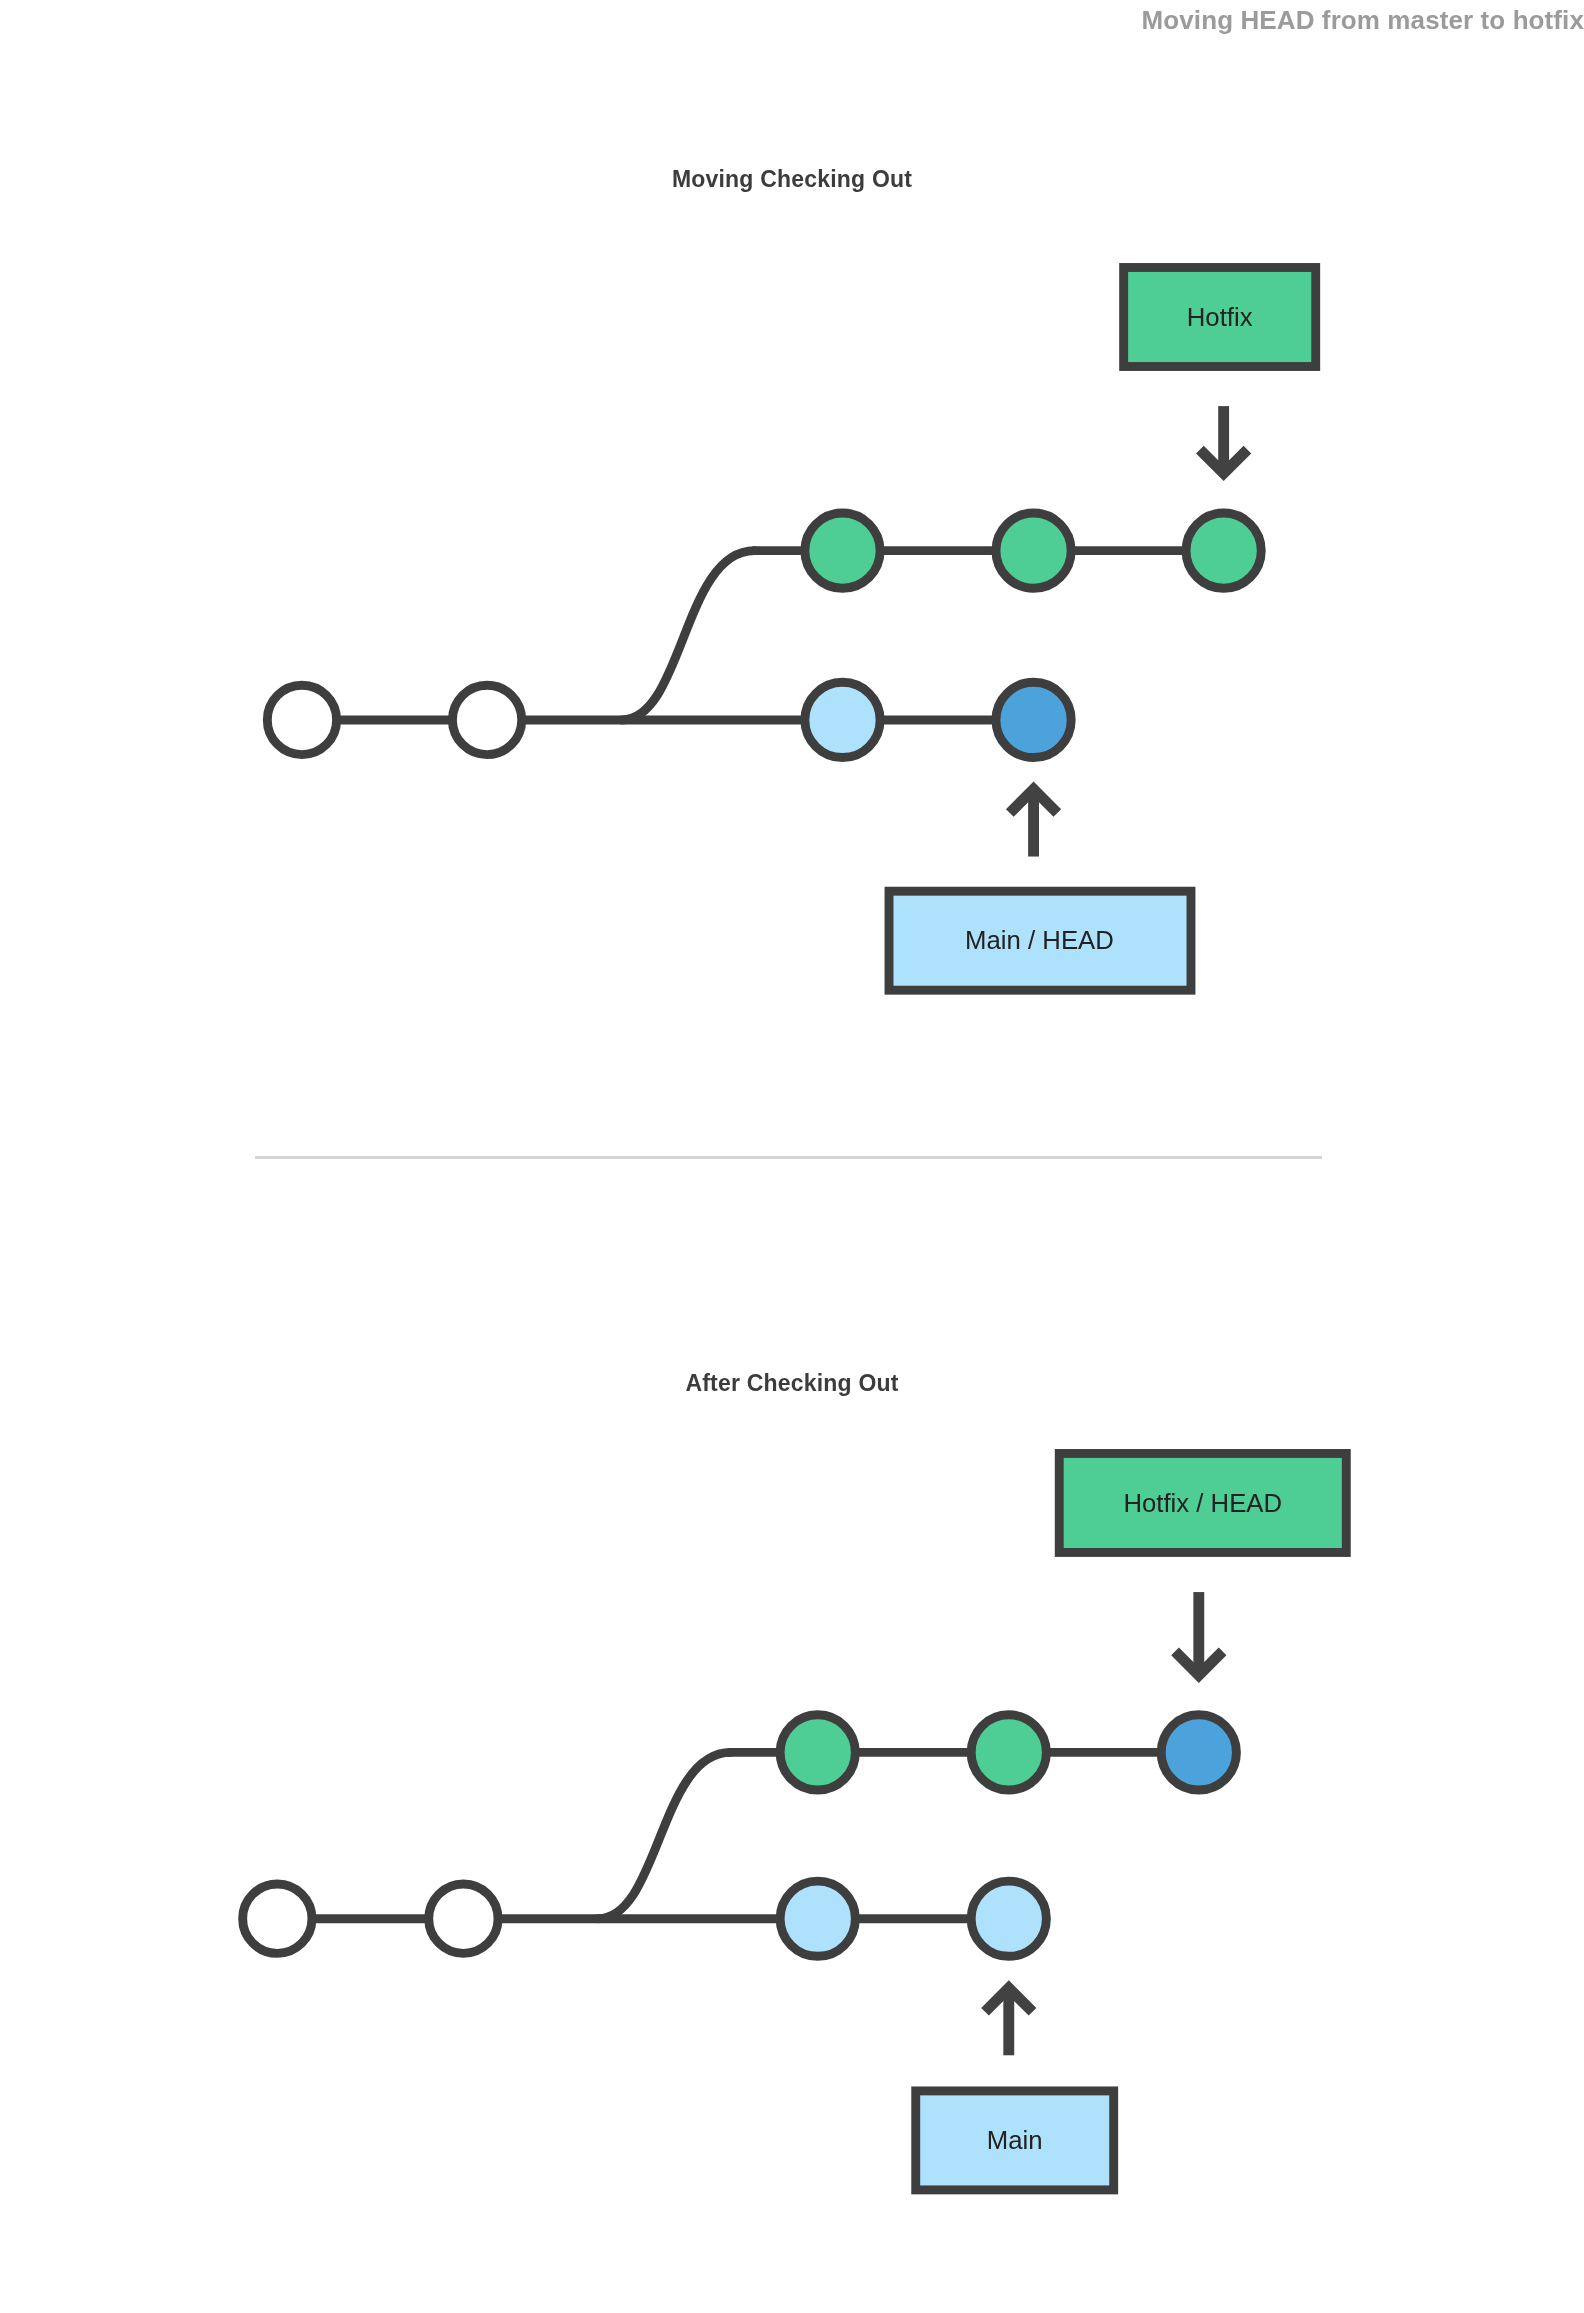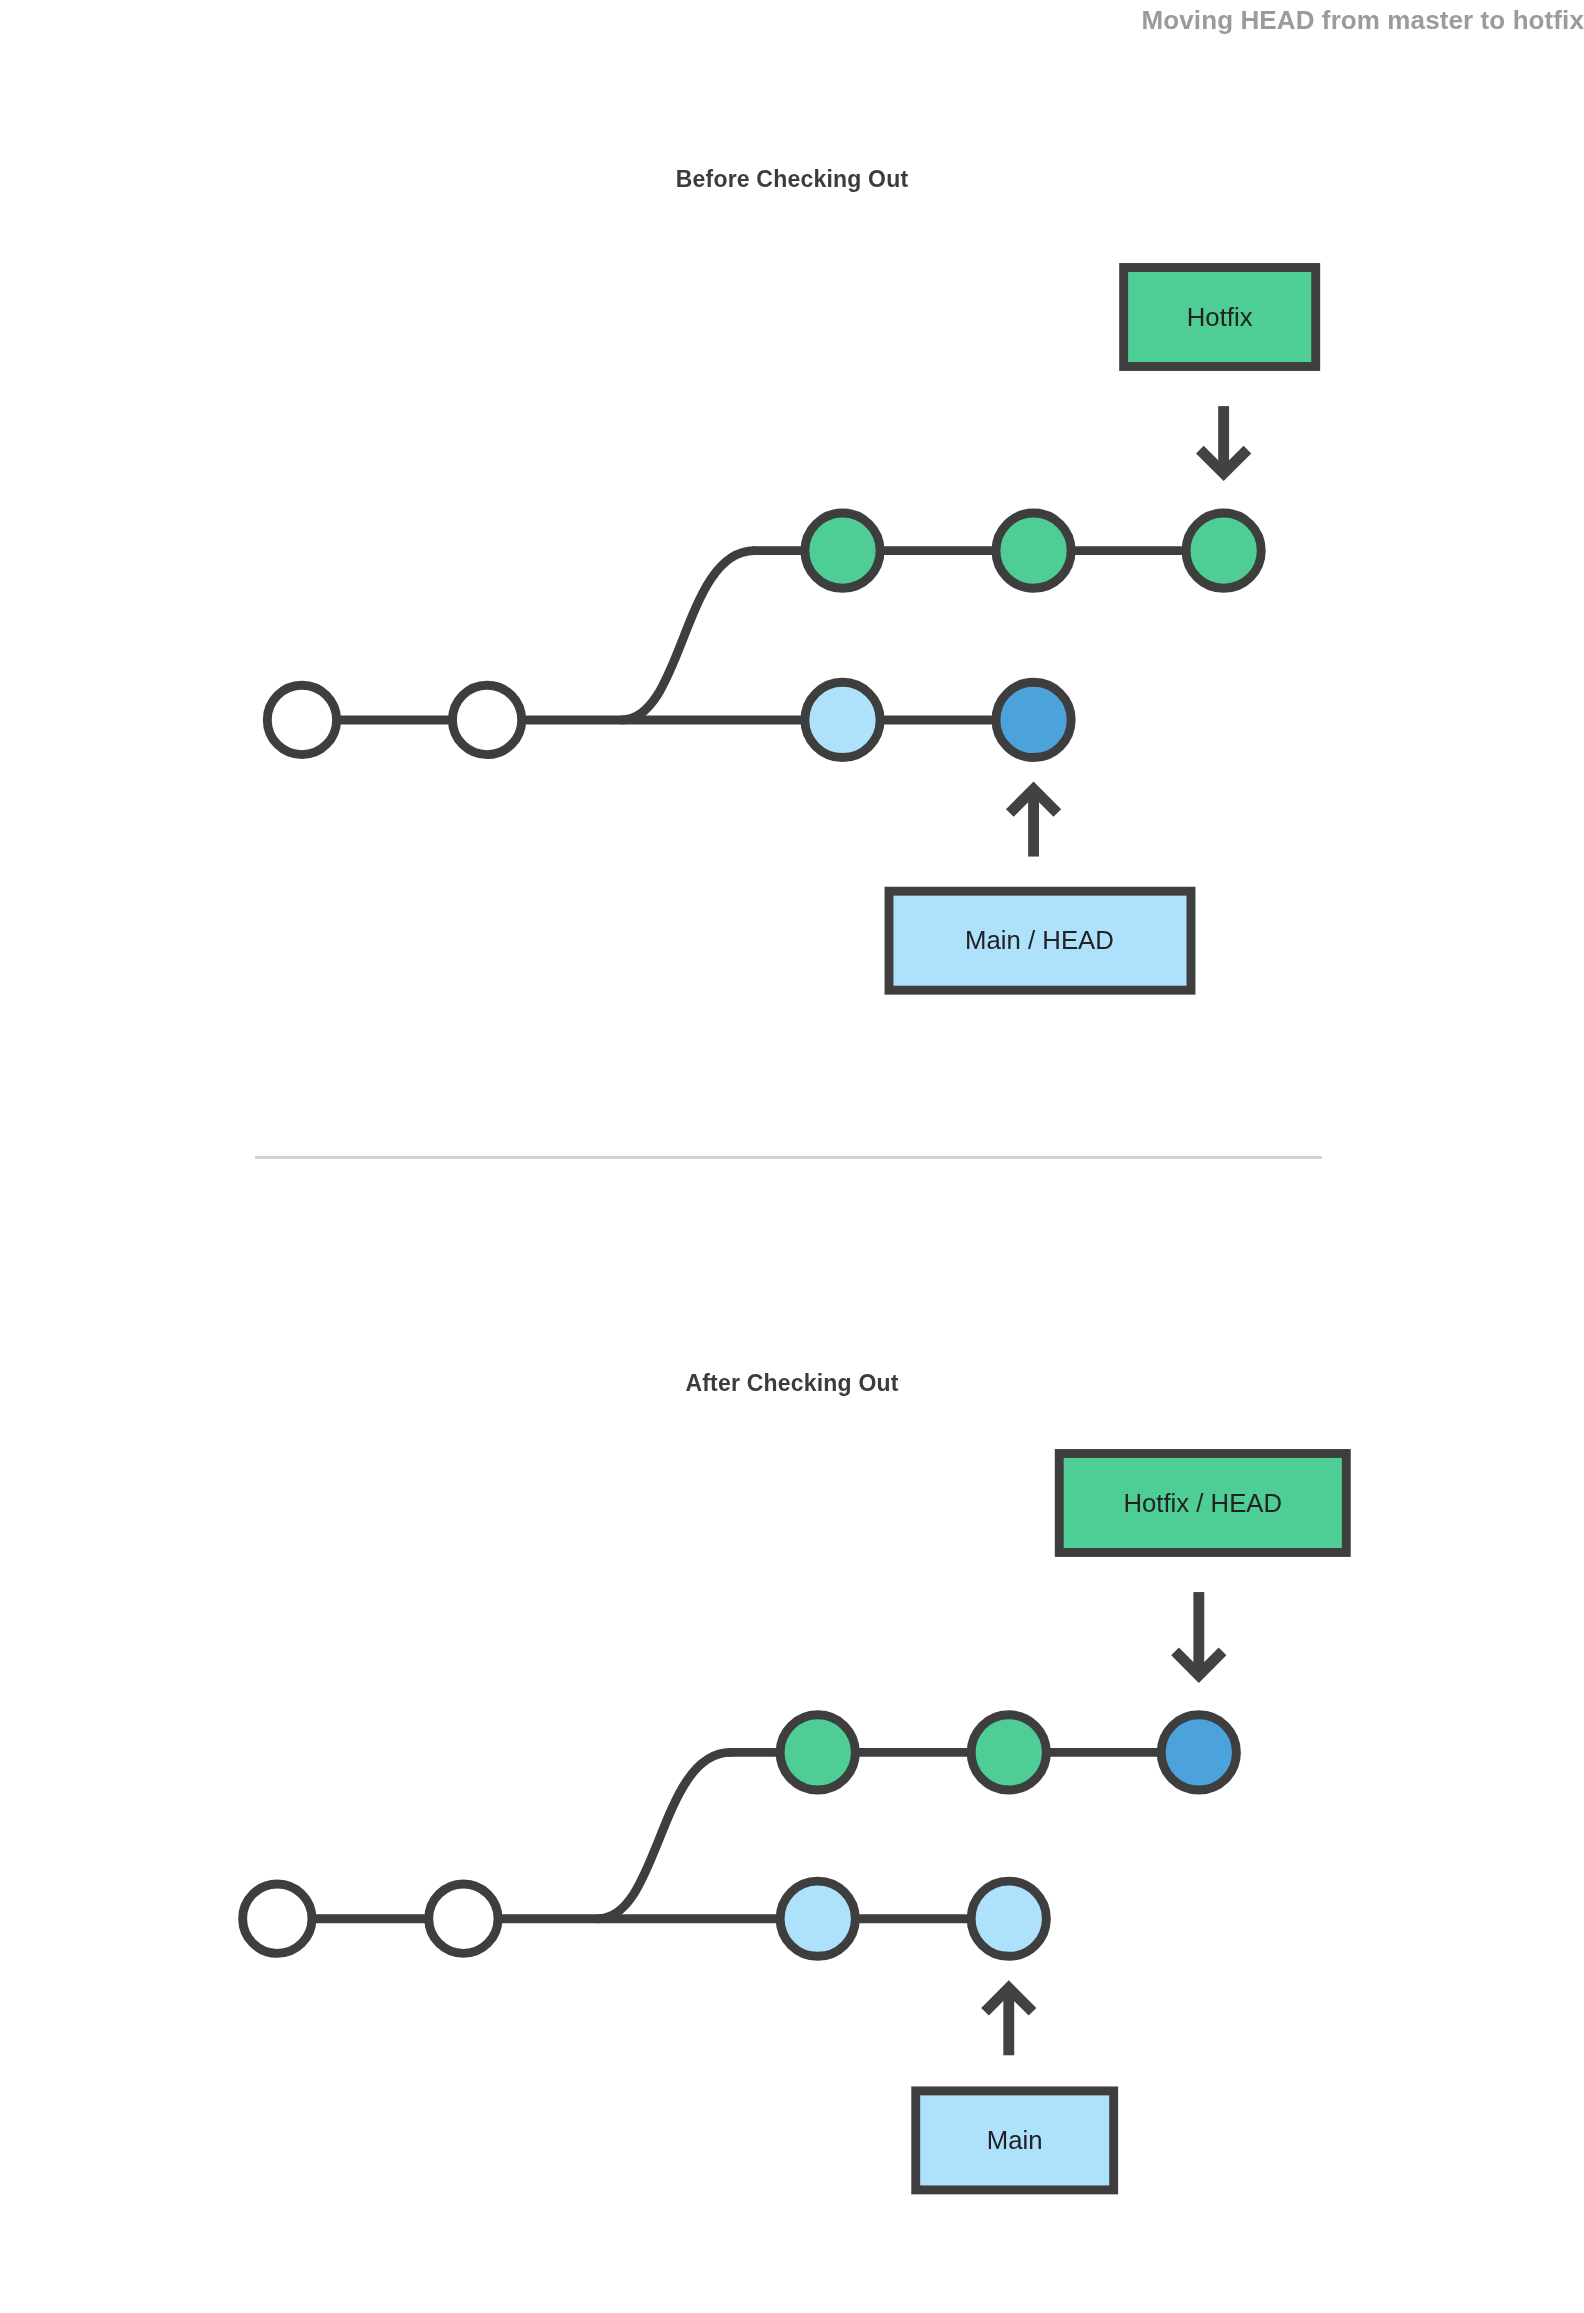--- a/index.html
+++ b/index.html
@@ -80,21 +80,21 @@
     text-anchor: middle;
     dominant-baseline: middle;
   }
 </style>
 </head>
 <body>
 
 <div class="page-title">Moving HEAD from master to hotfix</div>
 
 <div class="panel" id="panel-before">
-  <div class="panel-heading">Before Checking Out</div>
+  <div class="panel-heading">Moving Checking Out</div>
 
   <svg class="graph-svg" id="svg-before" viewBox="0 0 1600 1000" xmlns="http://www.w3.org/2000/svg">
 
     <line class="edge-line" x1="305" y1="607" x2="1062" y2="607"></line>
 
     <line class="edge-line" x1="760" y1="436" x2="1250" y2="436"></line>
 
     <path class="branch-curve" d="M 628 607 C 690 607 690 436 762 436"></path>
 
     <circle class="node-circle" cx="305" cy="607" r="35" fill="#ffffff"></circle>

